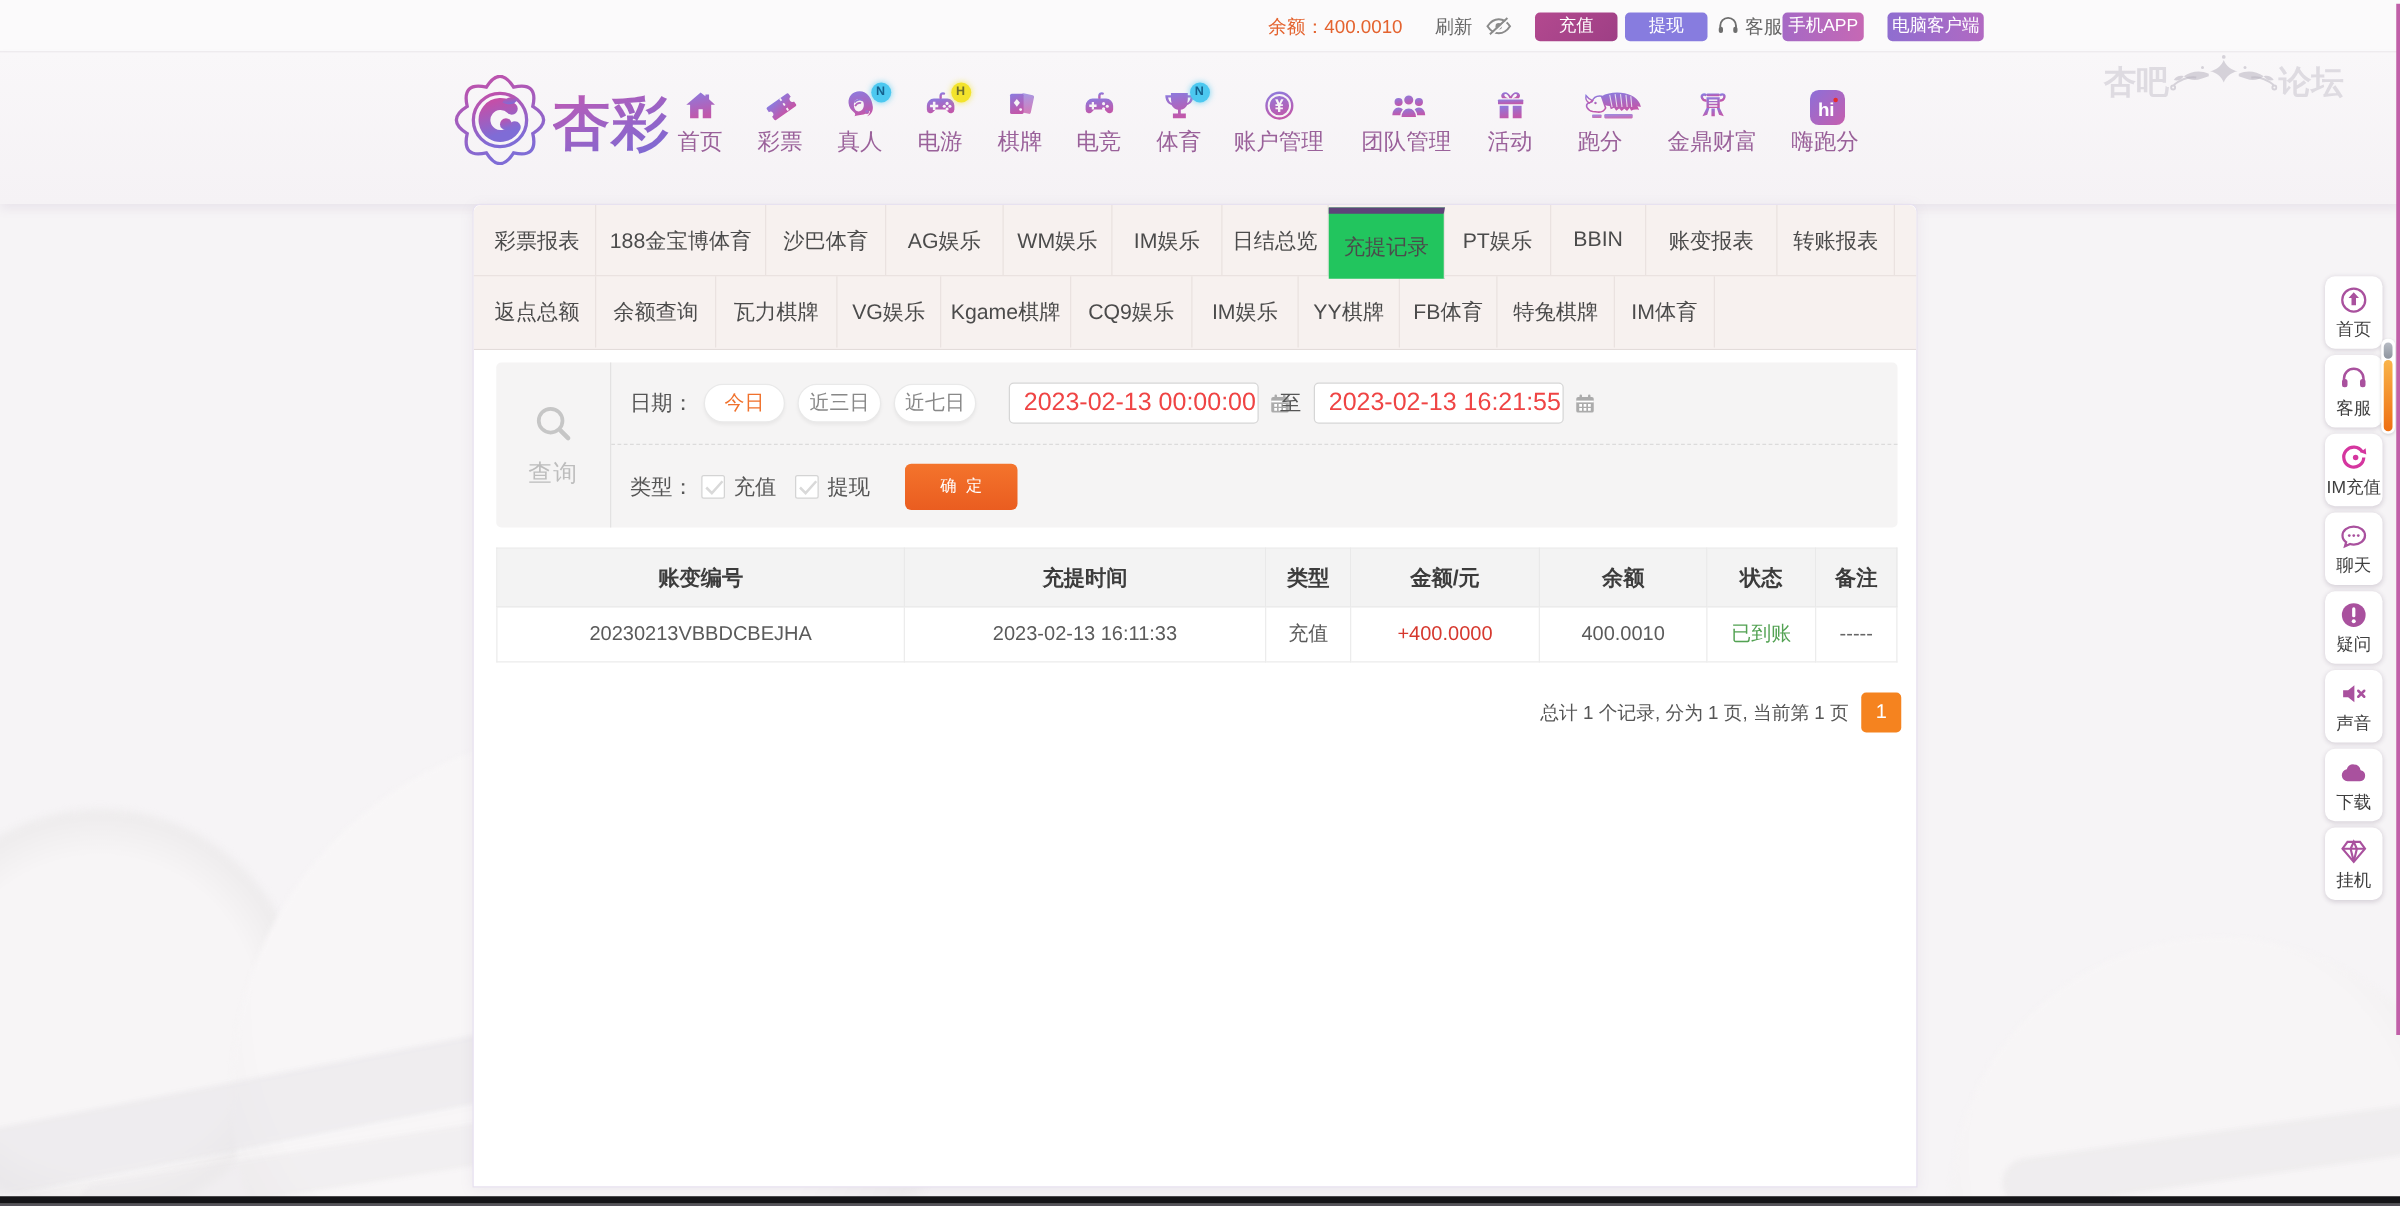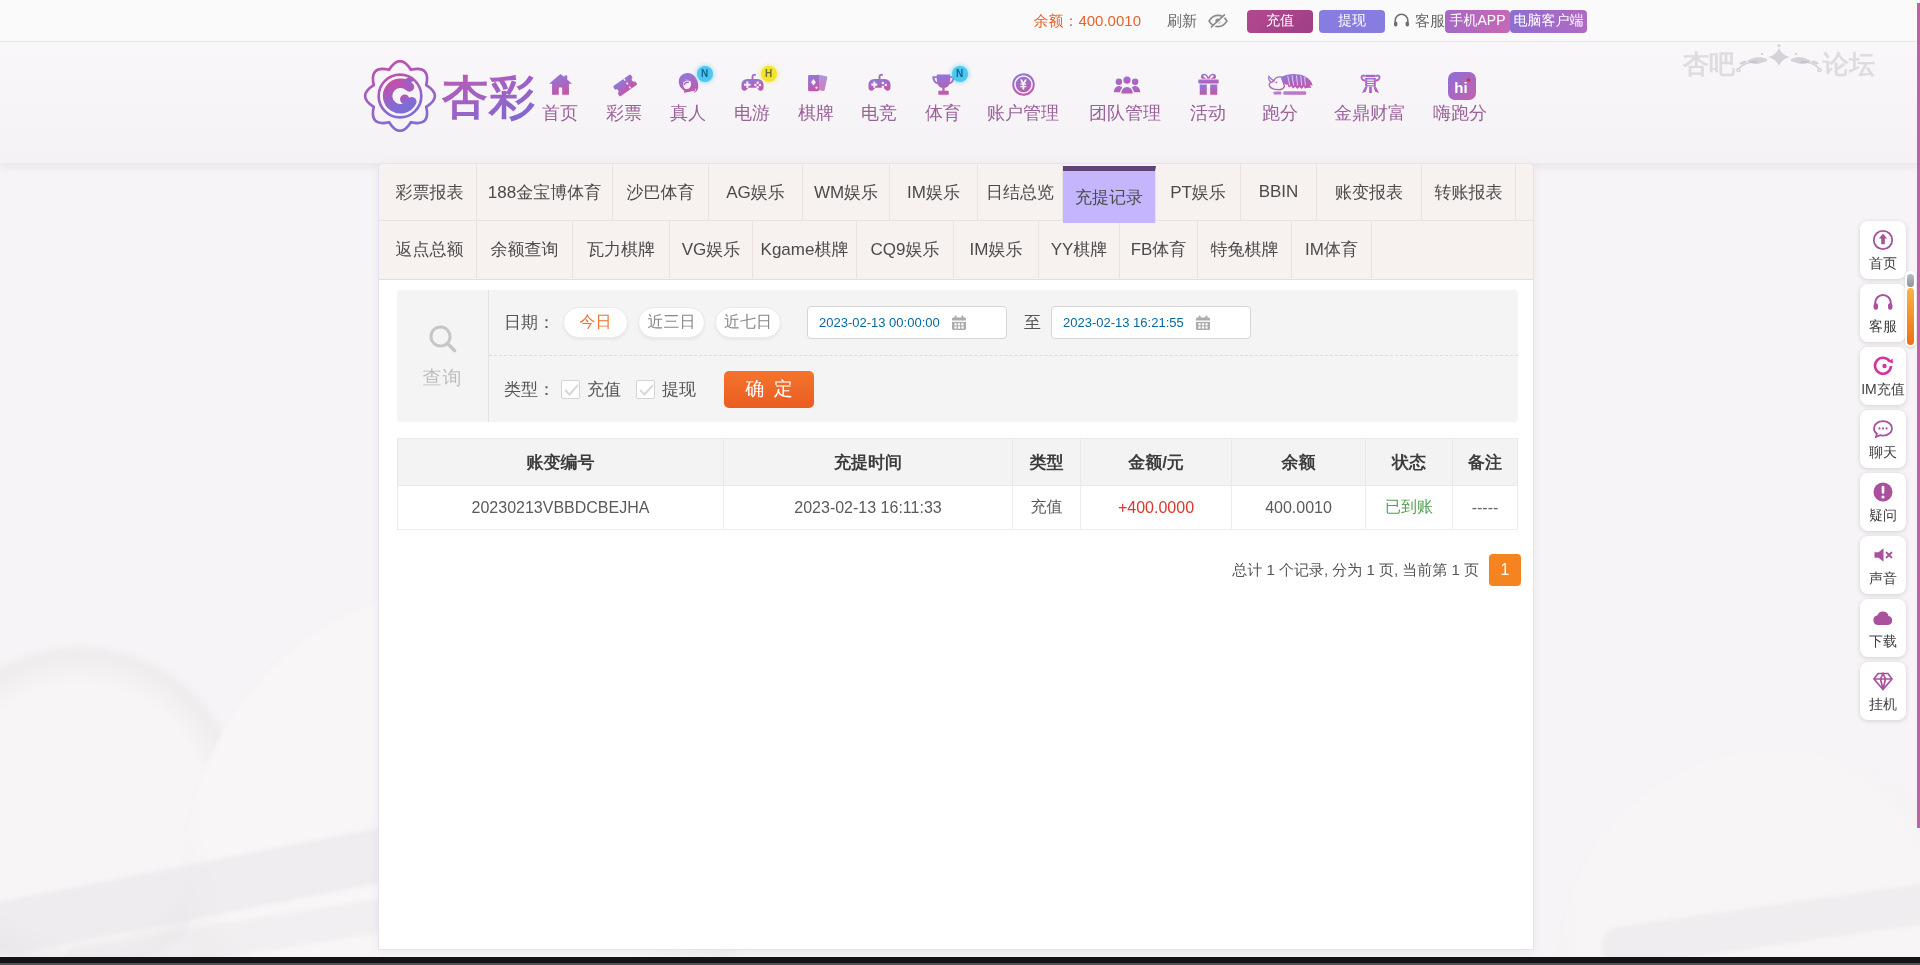--- a/index.html
+++ b/index.html
@@ -35,40 +35,40 @@
 .wm-word{font-size:26px;font-weight:bold;opacity:.55;}
 .wm-box{left:1641px;top:45px;width:263px;height:56px;border:3px solid rgba(173,168,180,.45);border-radius:30px;display:flex;align-items:center;justify-content:center;}
 .wm-domain{font-size:42px;font-weight:bold;color:rgba(173,168,180,.55);white-space:nowrap;}
 
 .card{position:absolute;left:378px;top:163px;width:1156px;height:787px;background:#fff;border:1px solid #e7e1f0;border-radius:6px 6px 0 0;box-sizing:border-box;box-shadow:0 2px 10px rgba(150,130,170,0.10);}
 .tabs{position:absolute;left:0;top:0;right:0;height:115px;background:#f7f1ef;border-bottom:1px solid #e3dcda;border-radius:6px 6px 0 0;}
 .tabs-row{display:flex;padding-left:4px;position:relative;}
 .tabs-row1{height:57px;border-bottom:1px solid #eae2e0;box-sizing:border-box;}
 .tabs-row2{height:57px;}
 .tab{display:flex;align-items:center;justify-content:center;border-right:1px solid #eae2e0;box-sizing:border-box;font-size:17px;color:#4b4b4b;cursor:pointer;white-space:nowrap;}
-.tab.active{position:relative;top:2px;height:57px;background:#c4b5fd;border-top:5px solid #5e4379;z-index:2;}
+.tab.active{position:relative;top:2px;height:57px;background:#22c55e;border-top:5px solid #5e4379;z-index:2;}
 
 .filter{position:absolute;left:18px;top:126px;width:1121px;height:132px;background:#f5f4f4;border-radius:4px;box-sizing:border-box;}
 .f-query{position:absolute;left:0;top:0;width:92px;height:132px;border-right:1px solid #e3e2e2;box-sizing:border-box;display:flex;flex-direction:column;align-items:center;justify-content:center;color:#bdbdbd;}
 .f-query-label{font-size:19px;margin-top:4px;letter-spacing:1px;}
 .f-rows{position:absolute;left:92px;top:0;right:0;height:132px;}
 .f-row{position:absolute;left:0;right:0;height:66px;display:flex;align-items:center;}
 .f-row1{top:0;border-bottom:1px dashed #dcdbdb;box-sizing:border-box;}
 .f-row2{top:66px;}
 .f-label{font-size:17px;color:#555;margin-left:15px;white-space:nowrap;}
 .pill{height:31px;border-radius:16px;background:#fff;border:1px solid #e9e9e9;box-shadow:0 2px 3px rgba(0,0,0,0.05);display:flex;align-items:center;justify-content:center;font-size:16px;color:#888;cursor:pointer;box-sizing:border-box;white-space:nowrap;}
 .pill.active{color:#f0712c;}
 .dinput{width:200px;height:33px;border-radius:4px;border:1px solid #d6d6d6;background:#fff;box-sizing:border-box;display:flex;align-items:center;cursor:text;}
-.dinput span{flex:1;font-size:13px;color:#0369a1;padding-left:11px;white-space:nowrap;}
+.dinput span{flex:1;font-size:20px;color:#ef4444;padding-left:11px;white-space:nowrap;}
 .dinput .cal{margin-right:8px;line-height:0;}
 .to-label{font-size:17px;color:#555;margin:0 10px 0 17px;}
 .checkbox{width:19px;height:19px;background:#fff;border:1px solid #d4d4d4;border-radius:2px;box-sizing:border-box;position:relative;cursor:pointer;}
 .checkbox svg{position:absolute;left:1px;top:2px;}
 .cb-label{font-size:17px;color:#555;margin-left:7px;}
-.btn-submit{width:90px;height:37px;border-radius:5px;background:linear-gradient(#f4742c,#ea5d20);color:#fff;font-size:19px;letter-spacing:2px;display:flex;align-items:center;justify-content:center;cursor:pointer;text-indent:2px;}
+.btn-submit{width:90px;height:37px;border-radius:5px;background:linear-gradient(#f4742c,#ea5d20);color:#fff;font-size:13px;letter-spacing:2px;display:flex;align-items:center;justify-content:center;cursor:pointer;text-indent:2px;}
 
 .rtable{position:absolute;left:18px;top:274px;width:1121px;border-collapse:collapse;table-layout:fixed;}
 .rtable th{background:#f3f3f3;height:46px;padding:0;font-size:17px;color:#3c3c3c;font-weight:bold;border:1px solid #e9e9e9;}
 .rtable td{background:#fff;height:43px;padding:0;font-size:16px;color:#5a5a5a;text-align:center;border:1px solid #ececec;}
 .rtable td.amount-pos{color:#d6382e;}
 .rtable td.status-ok{color:#53a253;}
 .rtable td.remark{color:#666;}
 
 .pager{position:absolute;right:12px;top:390px;display:flex;align-items:center;}
 .pager-summary{font-size:15px;color:#555;}
@@ -122,21 +122,21 @@
           </svg></span>
     <div class="tb-btn btn-recharge" style="margin-left:18px">充值</div>
     <div class="tb-btn btn-withdraw" style="margin-left:6px">提现</div>
     <span class="ticon" style="margin-left:8px"><svg width="17" height="16" viewBox="0 0 17 16">
             <path fill="none" stroke="#6e6e6e" stroke-width="1.5" d="M2.2 9V7.6a6.3 6.3 0 0 1 12.6 0V9"></path>
             <rect x="1" y="8.4" width="3.4" height="5" rx="1.6" fill="#6e6e6e"></rect>
             <rect x="12.6" y="8.4" width="3.4" height="5" rx="1.6" fill="#6e6e6e"></rect>
           </svg></span>
     <span class="tb-text" style="margin-left:5px;cursor:pointer">客服</span>
     <div class="tb-btn btn-app" style="margin-left:0px">手机APP</div>
-    <div class="tb-btn btn-pc" style="">电脑客户端</div>
+    <div class="tb-btn btn-pc" style="margin-left:19px">电脑客户端</div>
   </div>
 </div>
 
 <div class="header">
   <div class="logo">
     <span><svg width="76" height="72" viewBox="0 0 80 76">
       <path fill="none" stroke="url(#glogo)" stroke-width="2.8" d="M28.5 10.3Q40 -8 51.5 10.3Q72.5 5.5 67.7 26.5Q86 38 67.7 49.5Q72.5 70.5 51.5 65.7Q40 84 28.5 65.7Q7.5 70.5 12.3 49.5Q-6 38 12.3 26.5Q7.5 5.5 28.5 10.3Z"></path>
       <circle cx="40" cy="38" r="22.5" fill="none" stroke="url(#glogo)" stroke-width="2.8"></circle>
       <path fill="none" stroke="url(#glogo)" stroke-width="10" stroke-linecap="round" d="M50 28.5A13.5 13.5 0 1 0 52.5 44"></path>
       <circle cx="45" cy="41.5" r="5" fill="url(#glogo)"></circle>

